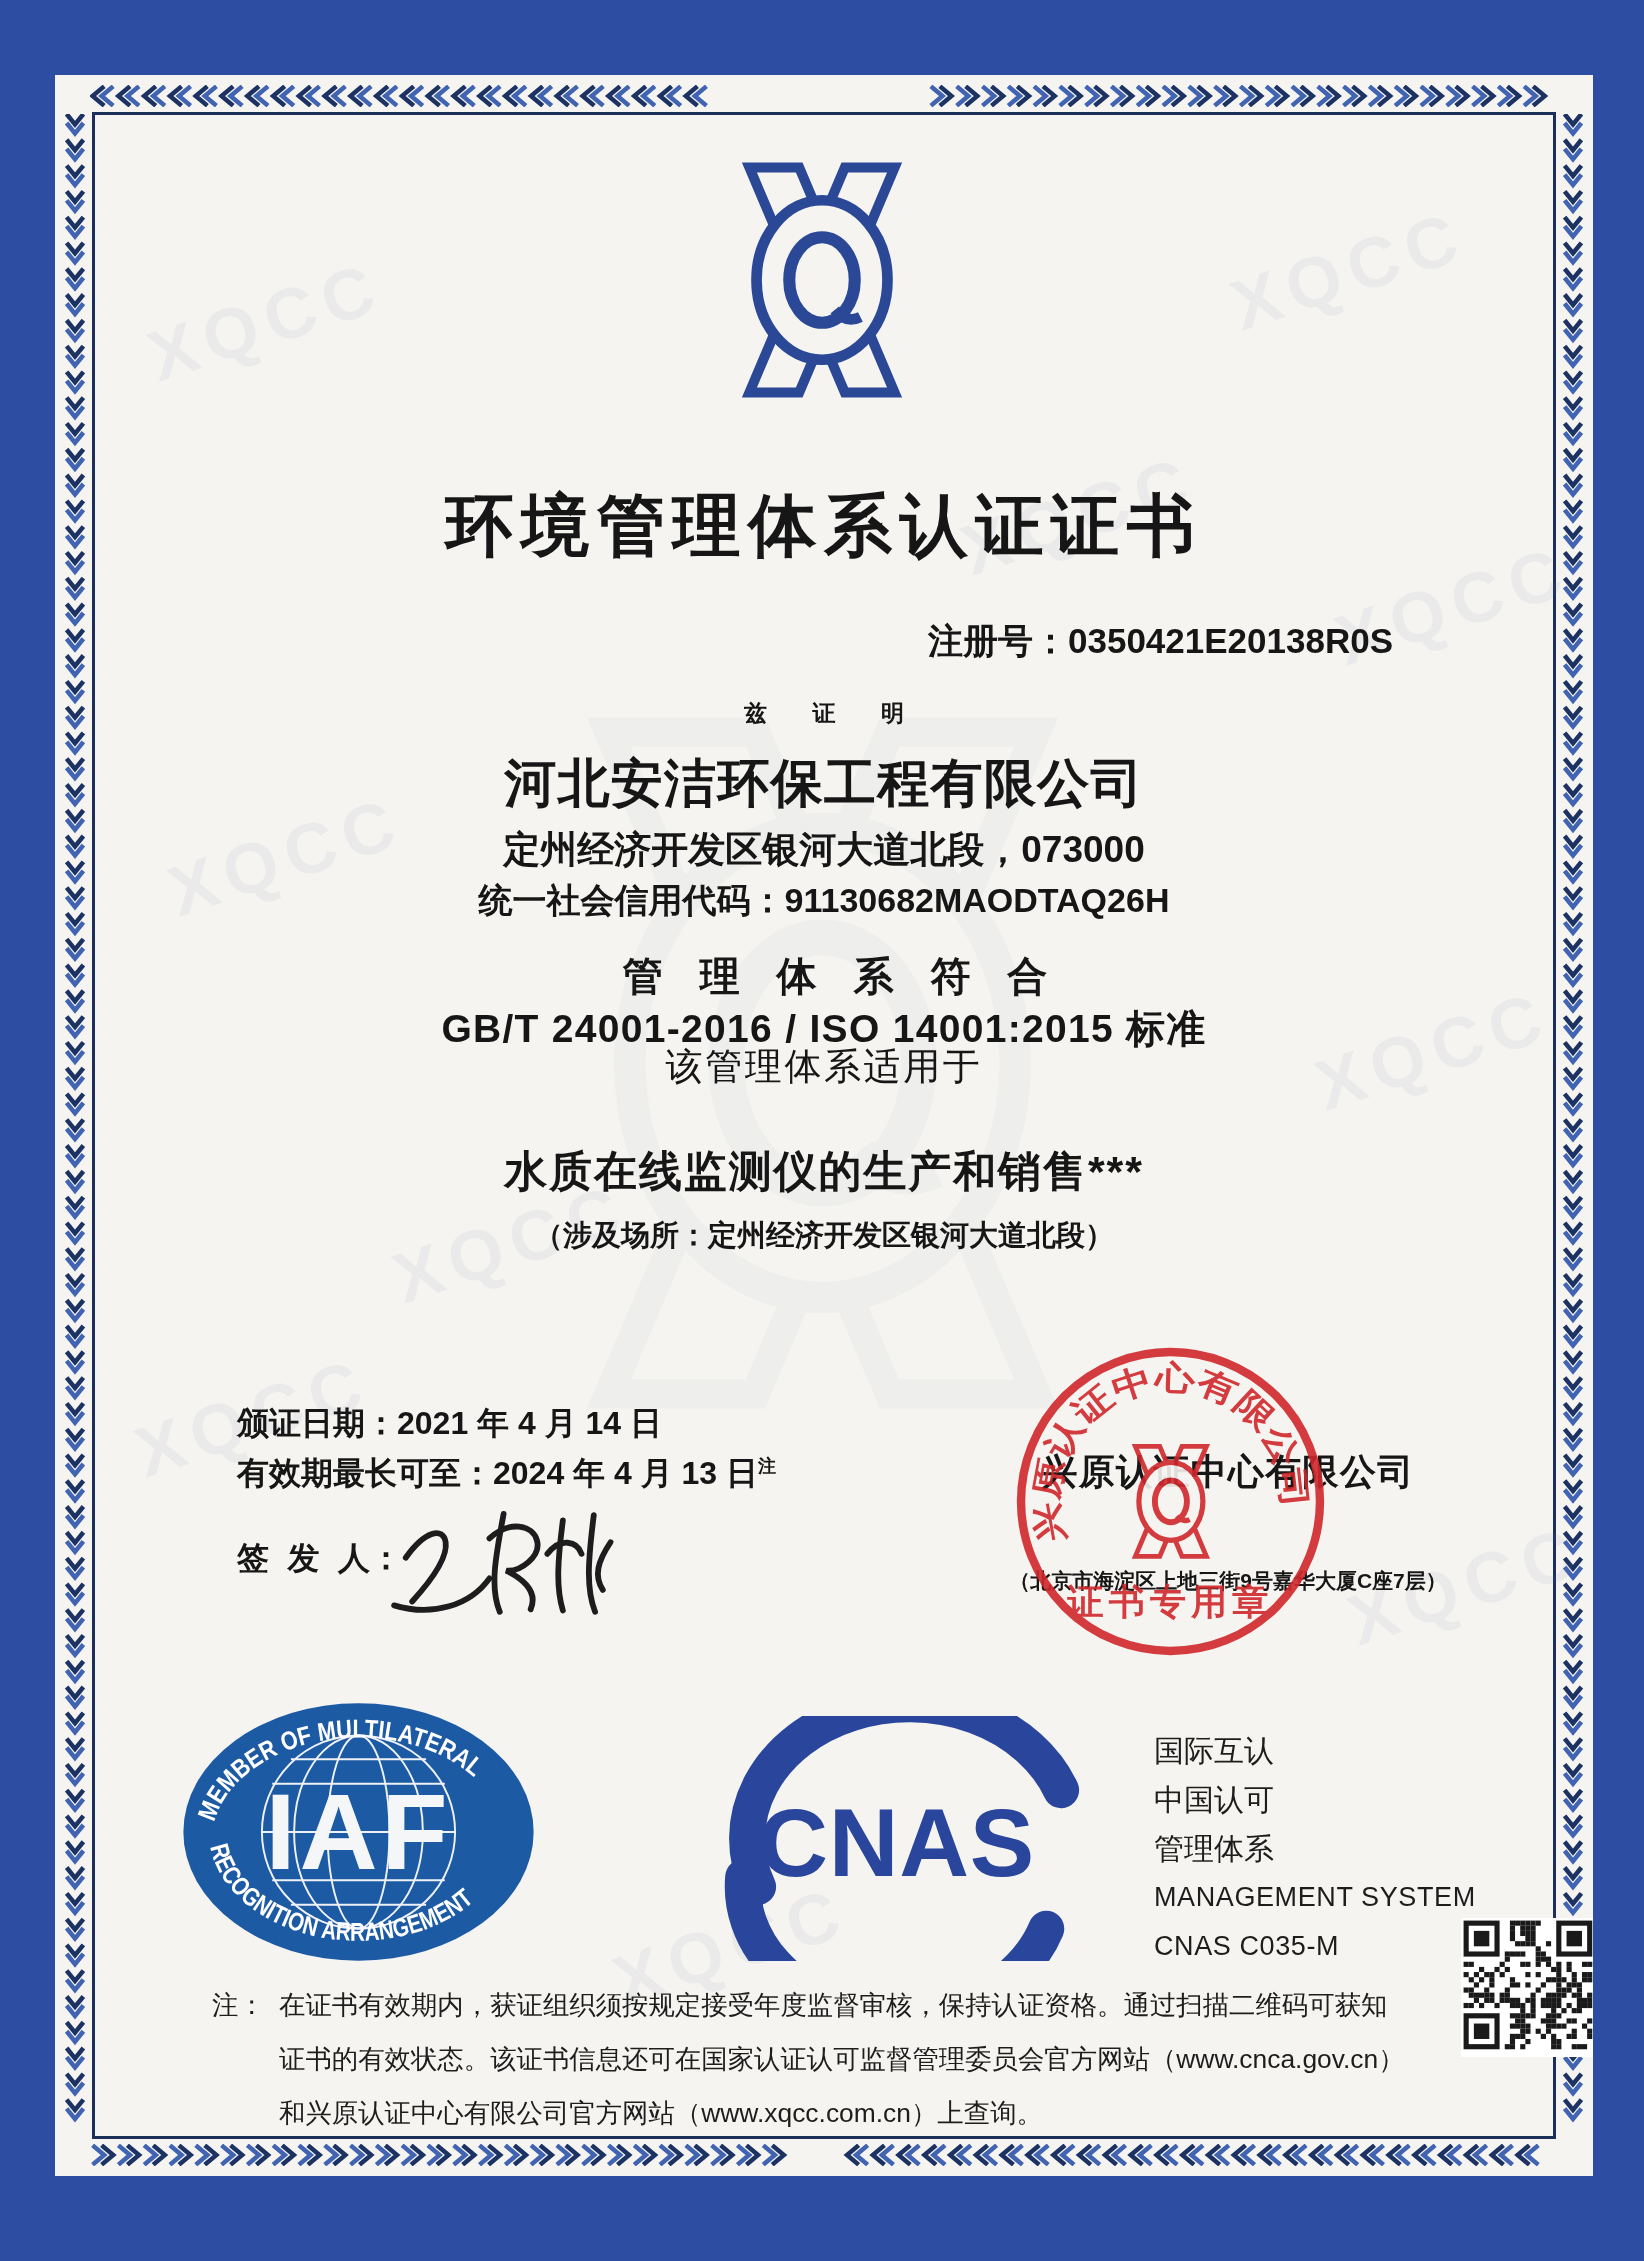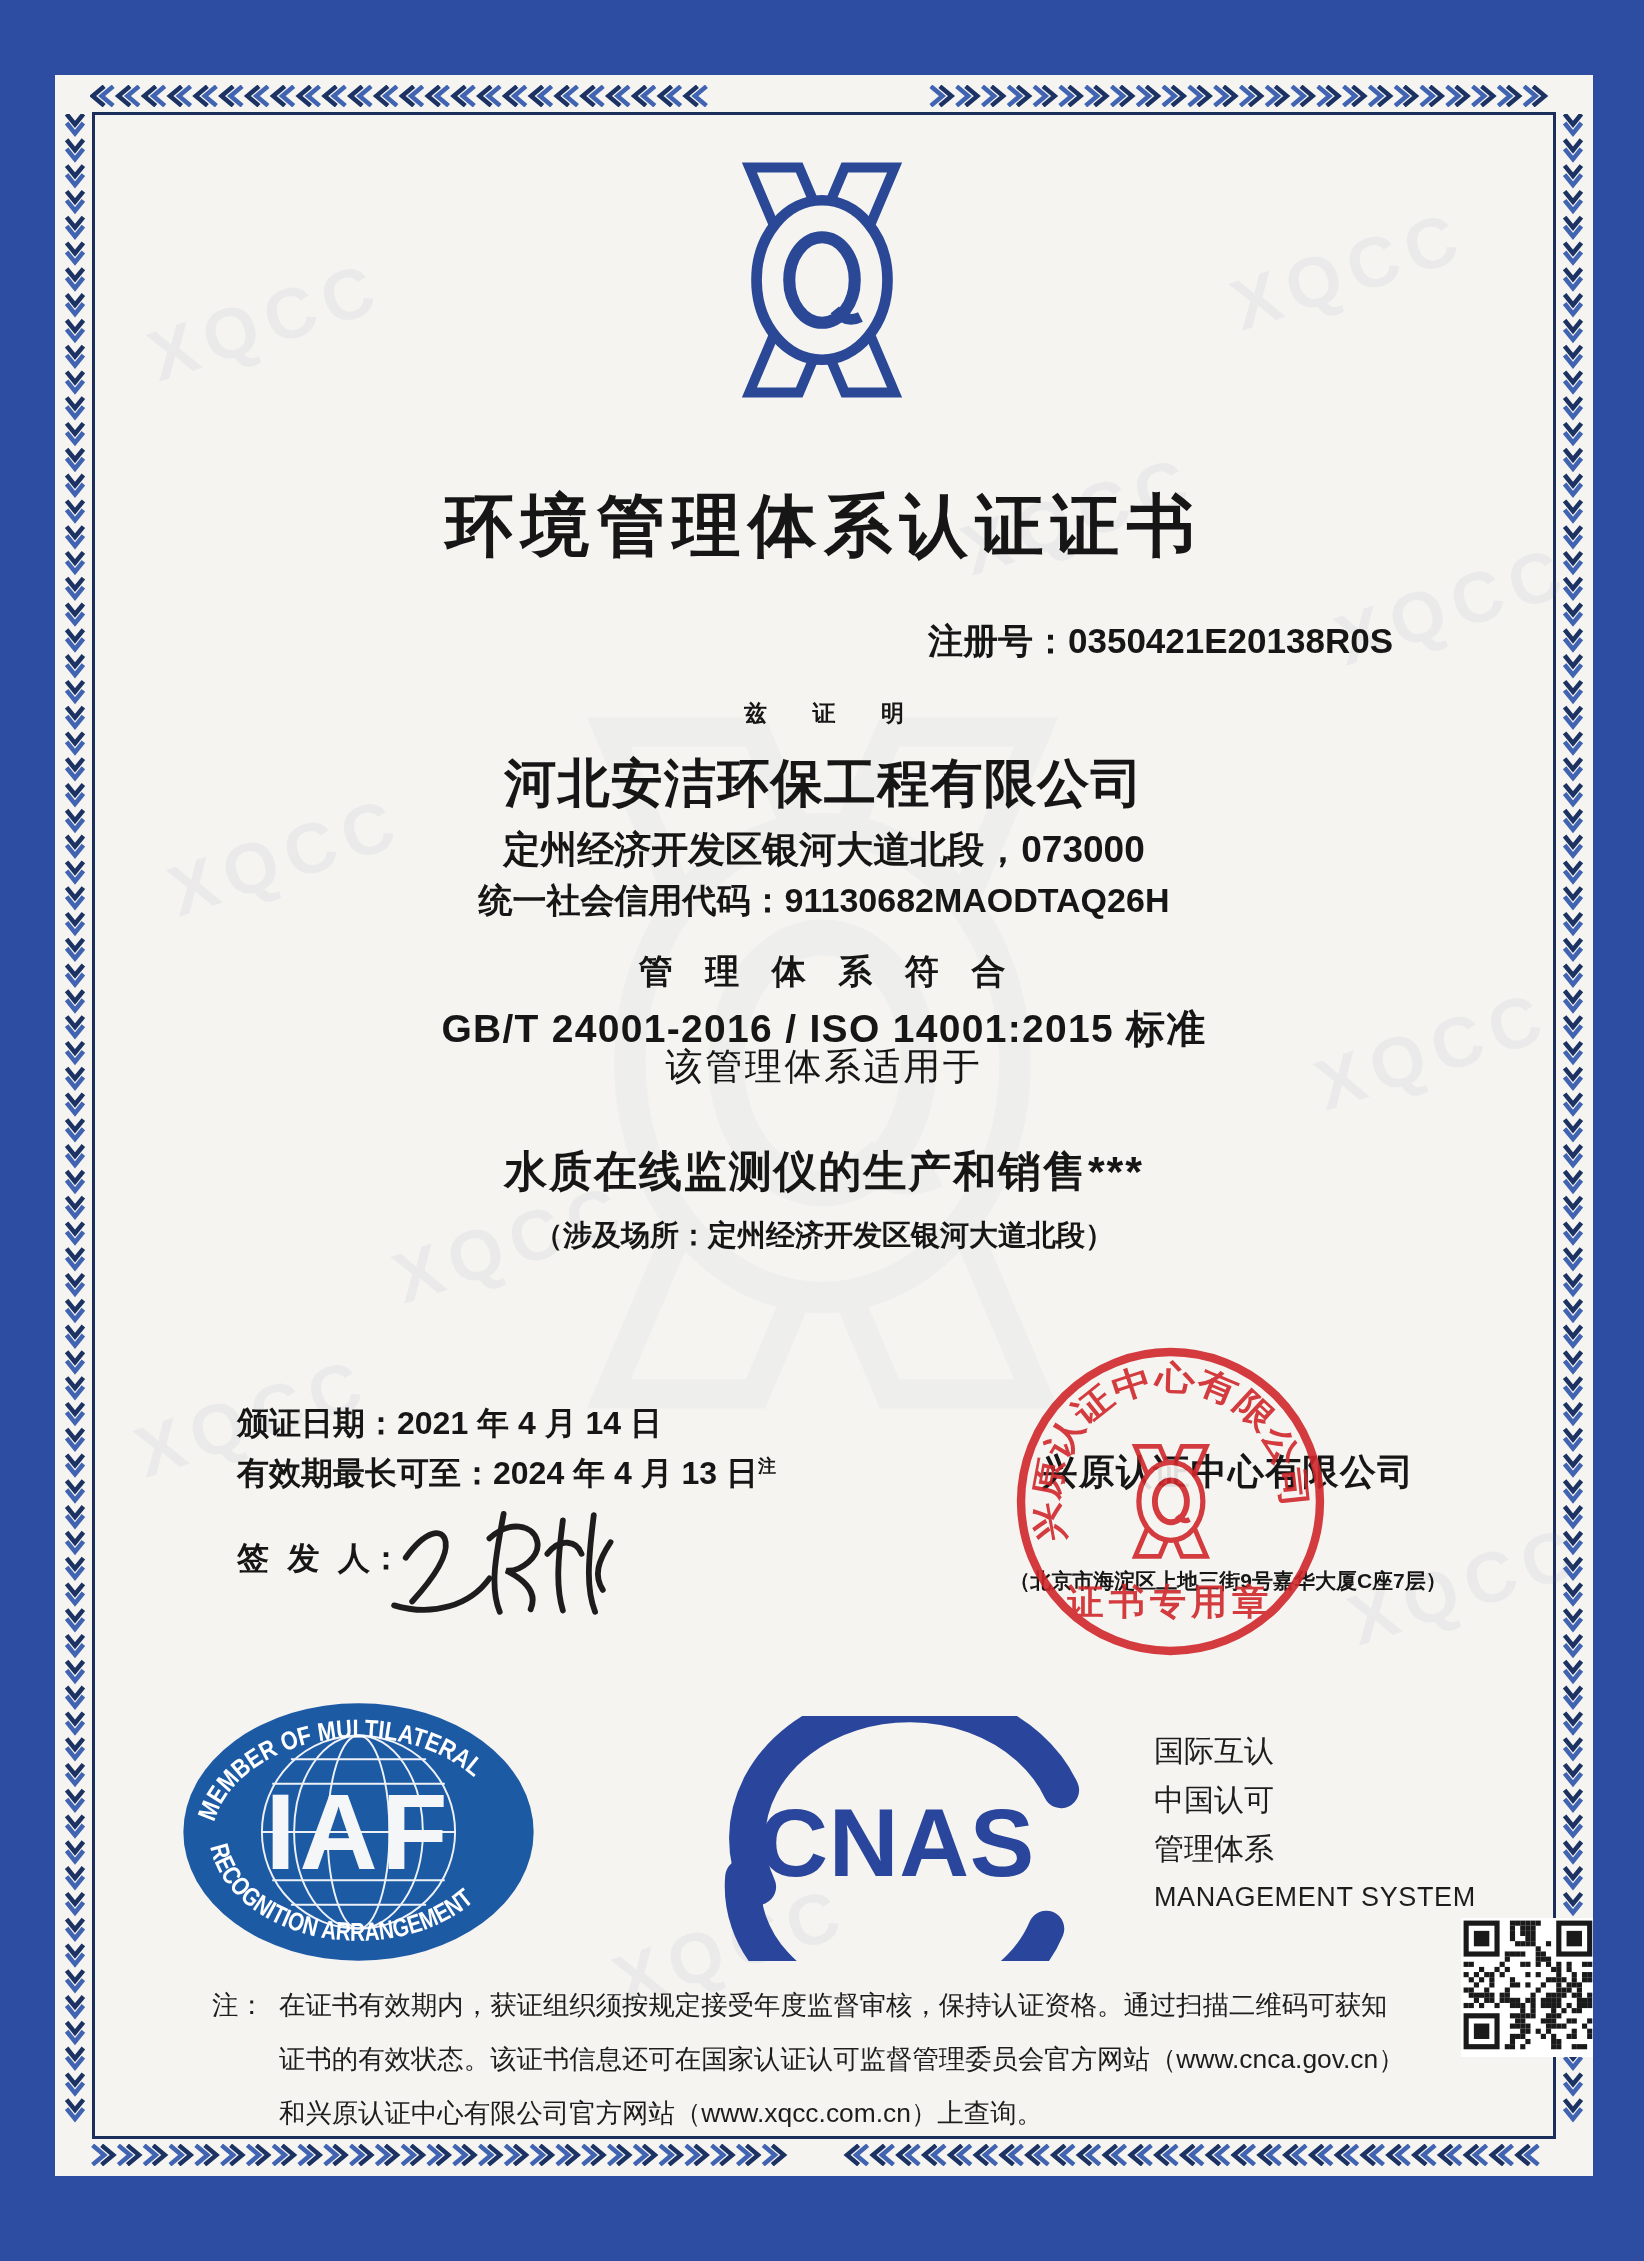--- a/index.html
+++ b/index.html
@@ -20,21 +20,21 @@
   .wm{position:absolute;color:#6a79a8;opacity:.07;font-weight:bold;font-size:71px;letter-spacing:9px;transform:rotate(-18deg);pointer-events:none;}
   .wm-logo{position:absolute;left:474px;top:632px;width:587px;height:712px;color:#8a97bb;opacity:.055;pointer-events:none;}
   .ctr{position:absolute;left:0;width:100%;text-align:center;color:var(--ink);}
   .cert-logo{position:absolute;left:667px;top:84px;width:200px;height:242px;color:var(--logo-blue);}
   .title{top:406px;font-size:68px;font-weight:900;letter-spacing:7.7px;}
   .regno{position:absolute;right:200px;top:543px;font-size:35px;font-weight:bold;color:var(--ink);}
   .hereby{top:623px;font-size:23px;font-weight:bold;word-spacing:1.7em;}
   .company{top:674px;font-size:52px;font-weight:700;letter-spacing:1.3px;}
   .address{top:750px;font-size:37px;font-weight:bold;}
   .credit{top:803px;font-size:34px;font-weight:bold;}
-  .conform{top:874px;font-size:34px;font-weight:bold;word-spacing:.45em;letter-spacing:3.9px;}
+  .conform{top:874px;font-size:40px;font-weight:bold;word-spacing:.45em;letter-spacing:3.9px;padding-left:13px;}
   .standard{top:927px;font-size:39px;font-weight:bold;letter-spacing:1.3px;}
   .scopehead{top:967px;font-size:37px;font-weight:normal;letter-spacing:2.6px;}
   .scope{top:1068px;font-size:43px;font-weight:900;letter-spacing:1.9px;}
   .site{top:1141px;font-size:29px;font-weight:bold;}
   .dateline{position:absolute;left:182px;color:var(--ink);font-size:32px;font-weight:bold;}
   .d1{top:1327px;}
   .d2{top:1377px;}
   .d2 sup{font-size:18px;}
   .signer{top:1462px;word-spacing:.3em;}
   .signature{position:absolute;left:326px;top:1399px;width:271px;height:161px;color:#1d1d1d;}
@@ -686,20 +686,21 @@
       <path d="M 85,265 A 242,200 0 0 1 555,115" stroke="#2a459c" stroke-width="56" fill="none" stroke-linecap="round"></path>
       <path d="M 62,250 A 242,200 0 0 0 532,330" stroke="#2a459c" stroke-width="56" fill="none" stroke-linecap="round"></path>
       <text x="300" y="248" text-anchor="middle" font-size="150" font-weight="900" fill="#2a459c" letter-spacing="1">CNAS</text>
     </svg>
 
     <div class="cnas-text">
       <div class="zh">国际互认</div>
       <div class="zh">中国认可</div>
       <div class="zh">管理体系</div>
       <div class="en">MANAGEMENT SYSTEM</div>
+      <div class="en">CNAS C035-M</div>
     </div>
 
     <svg class="qr" id="qr" viewBox="0 0 216 216">
         <rect x="0" y="0" width="216" height="216" fill="#ffffff"></rect>
         <rect x="4" y="68" width="8" height="8" fill="#1a1a1a"></rect>
         <rect x="4" y="84" width="8" height="8" fill="#1a1a1a"></rect>
         <rect x="4" y="108" width="8" height="8" fill="#1a1a1a"></rect>
         <rect x="4" y="132" width="8" height="8" fill="#1a1a1a"></rect>
         <rect x="12" y="68" width="8" height="8" fill="#1a1a1a"></rect>
         <rect x="12" y="92" width="8" height="8" fill="#1a1a1a"></rect>

